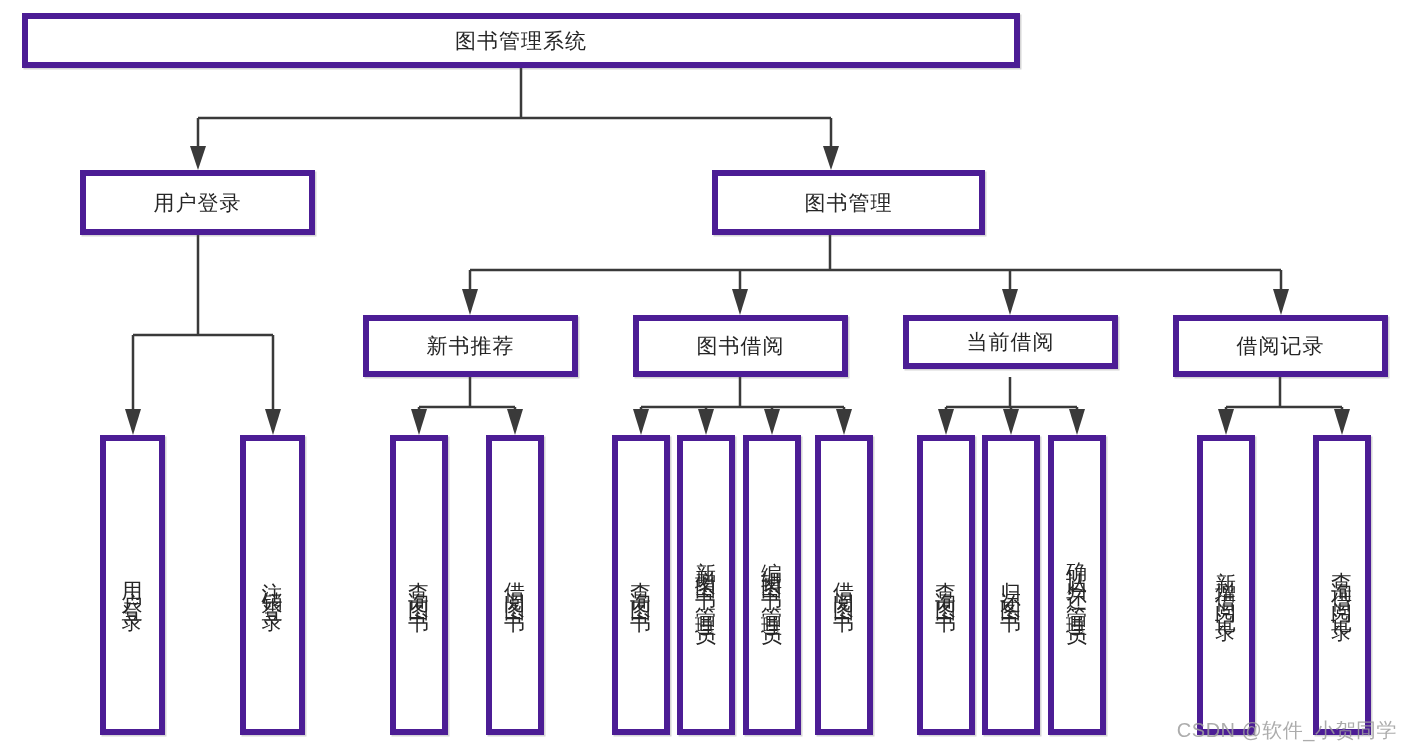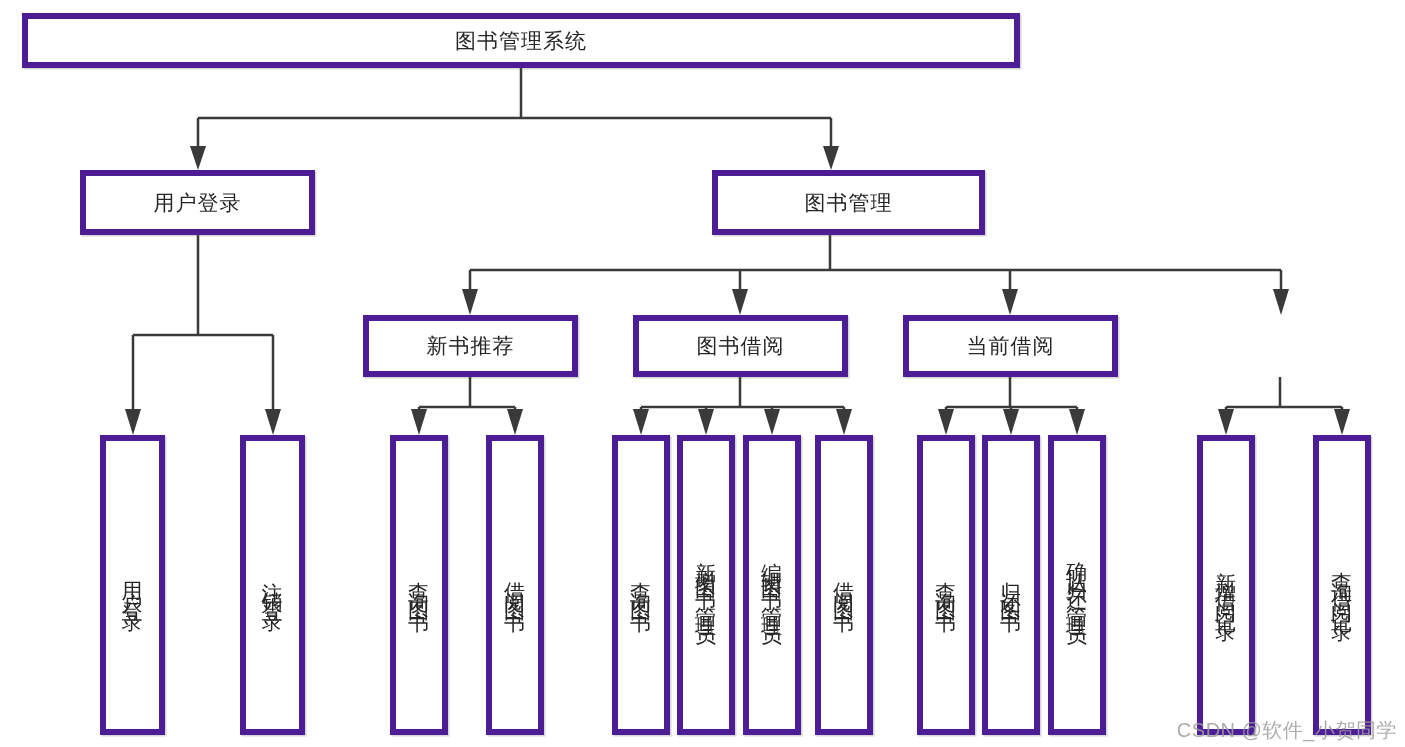--- a/index.html
+++ b/index.html
@@ -126,22 +126,25 @@
   <div class="node hbox" style="left:712px; top:170px; width:273px; height:65px;">
     <span>图书管理</span>
   </div>
 
   <div class="node hbox" style="left:363px; top:315px; width:215px; height:62px;">
     <span>新书推荐</span>
   </div>
   <div class="node hbox" style="left:633px; top:315px; width:215px; height:62px;">
     <span>图书借阅</span>
   </div>
-  <div class="node hbox" style="left:903px; top:315px; width:215px; height:62px;">
+  <div class="node hbox" style="left:903px; top:315px; width:215px; height:54px;">
     <span>当前借阅</span>
+  </div>
+  <div class="node hbox" style="left:1173px; top:315px; width:215px; height:62px;">
+    <span>借阅记录</span>
   </div>
 
   <div class="node vbox" style="left:100px; top:435px; width:65px; height:300px;">
     <span>用户登录</span>
   </div>
   <div class="node vbox" style="left:240px; top:435px; width:65px; height:300px;">
     <span>注销登录</span>
   </div>
 
   <div class="node vbox" style="left:390px; top:435px; width:58px; height:300px;">

